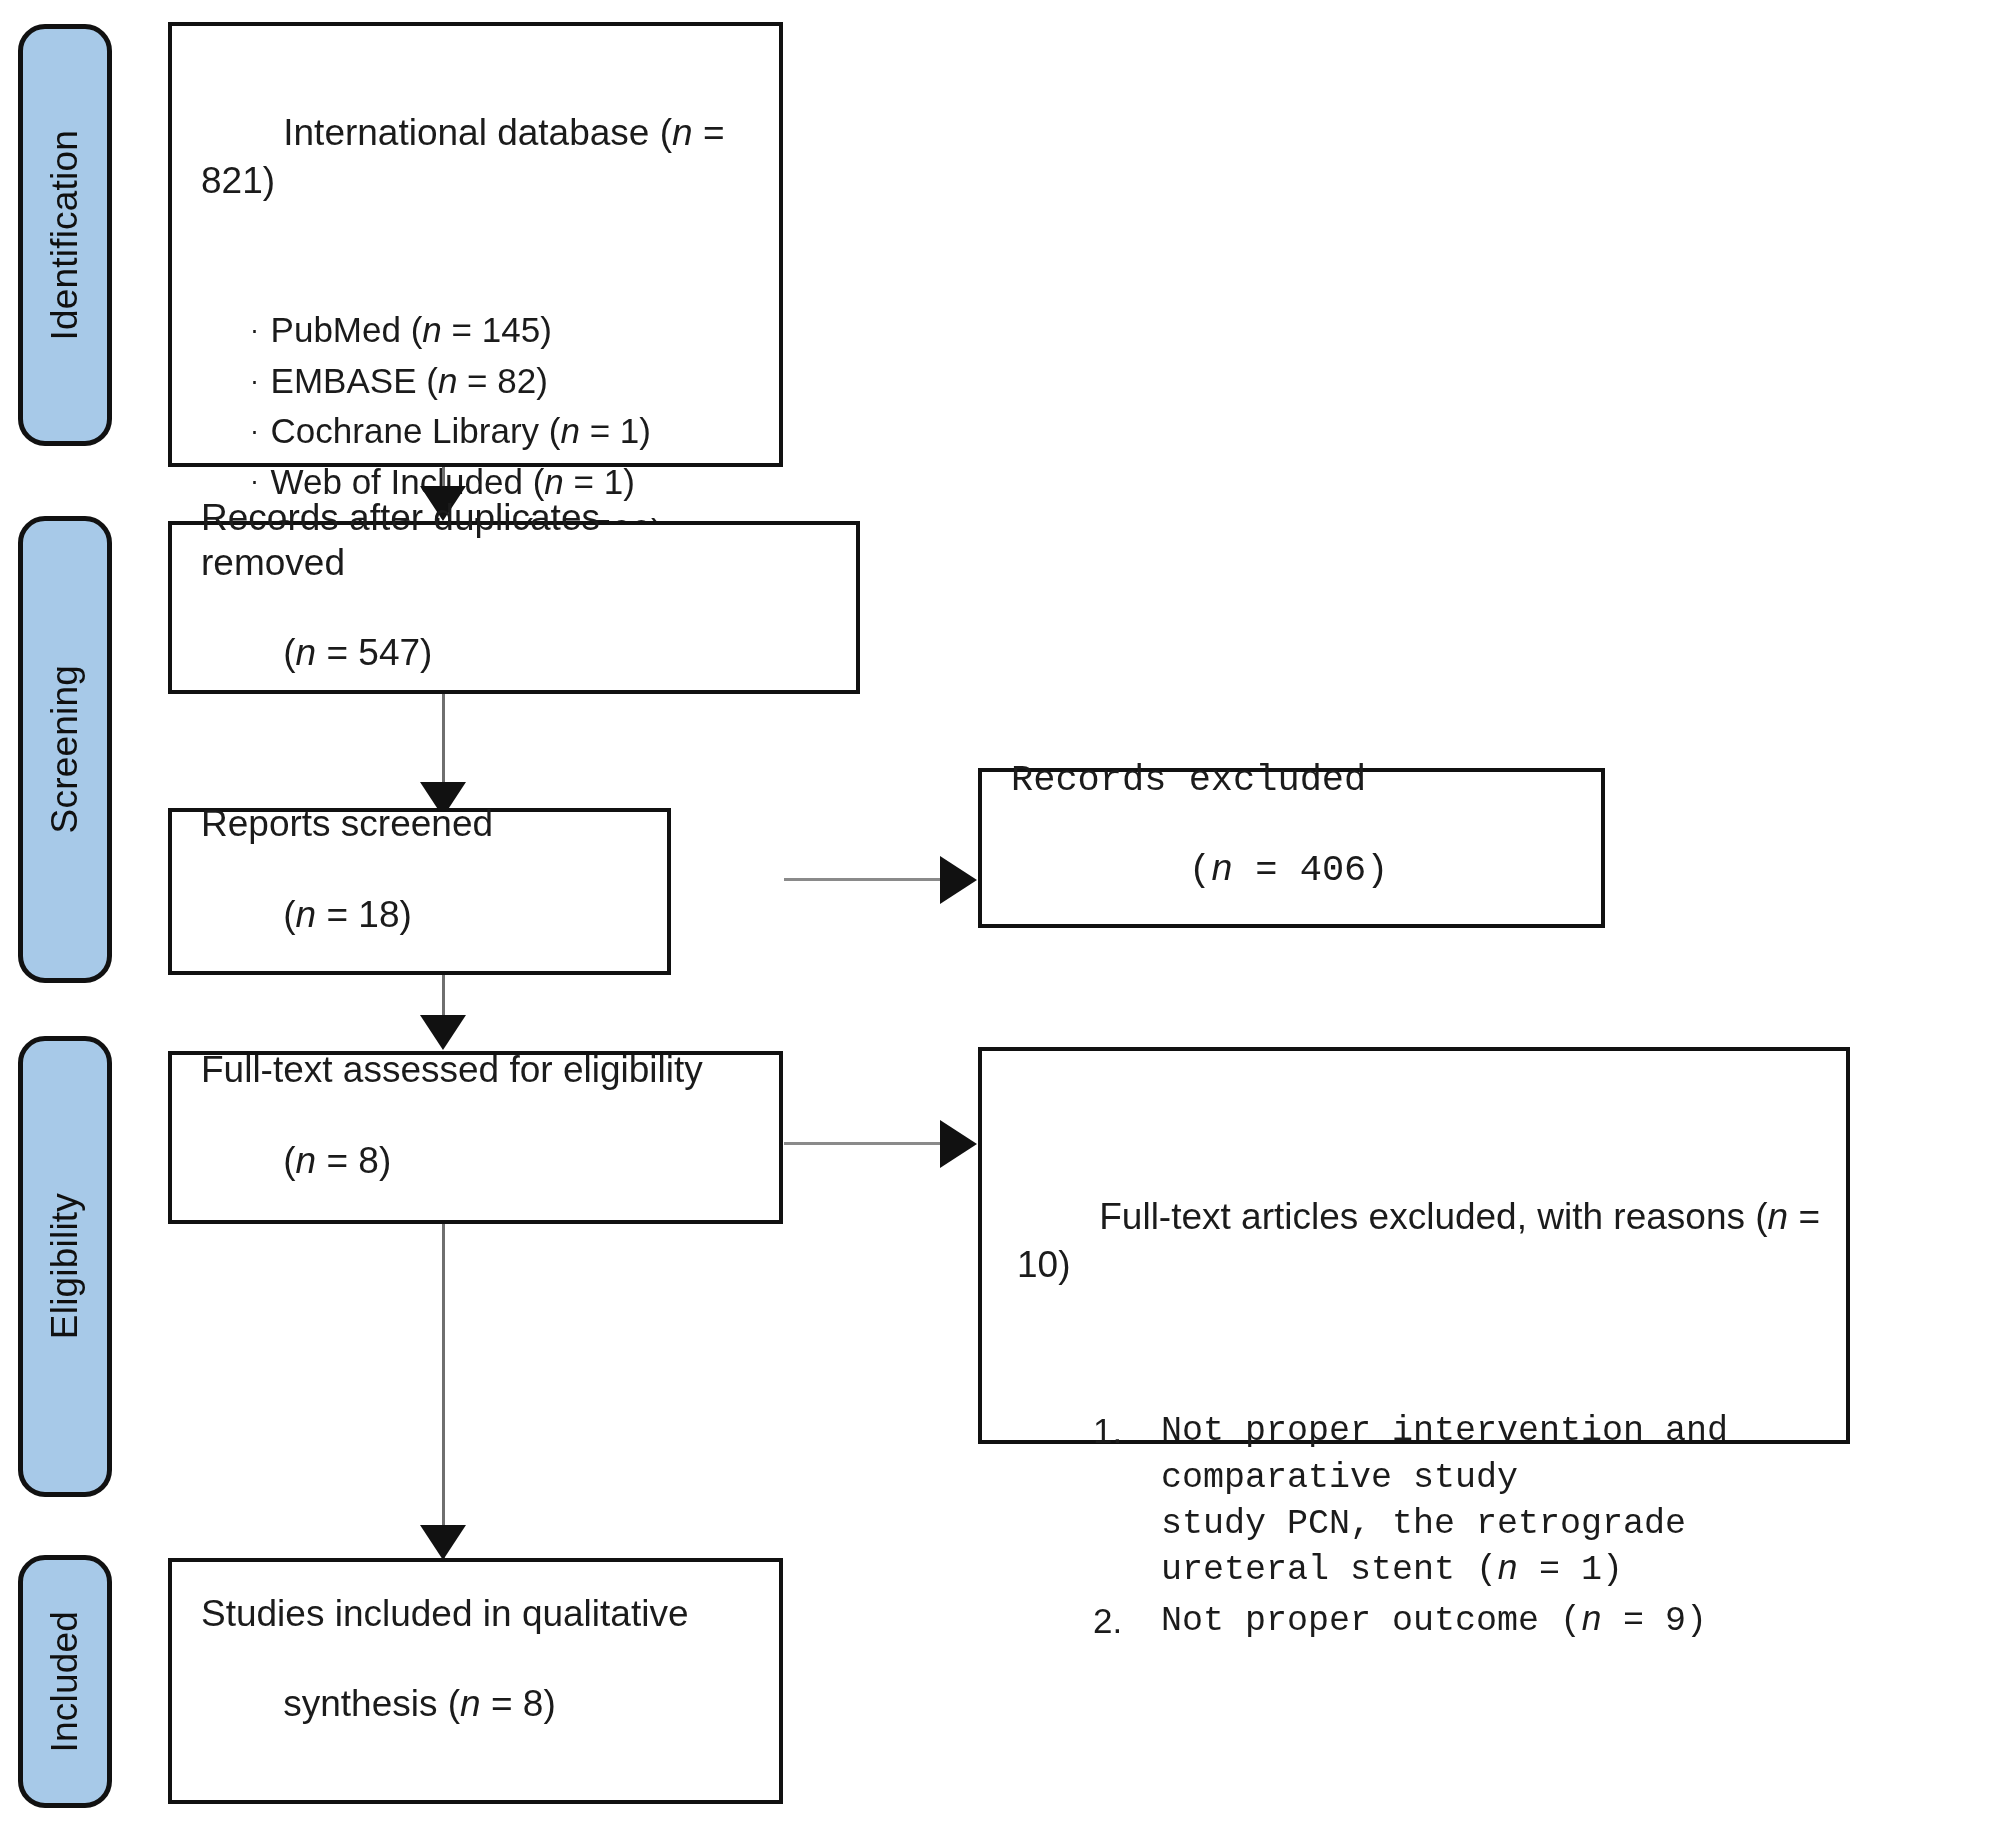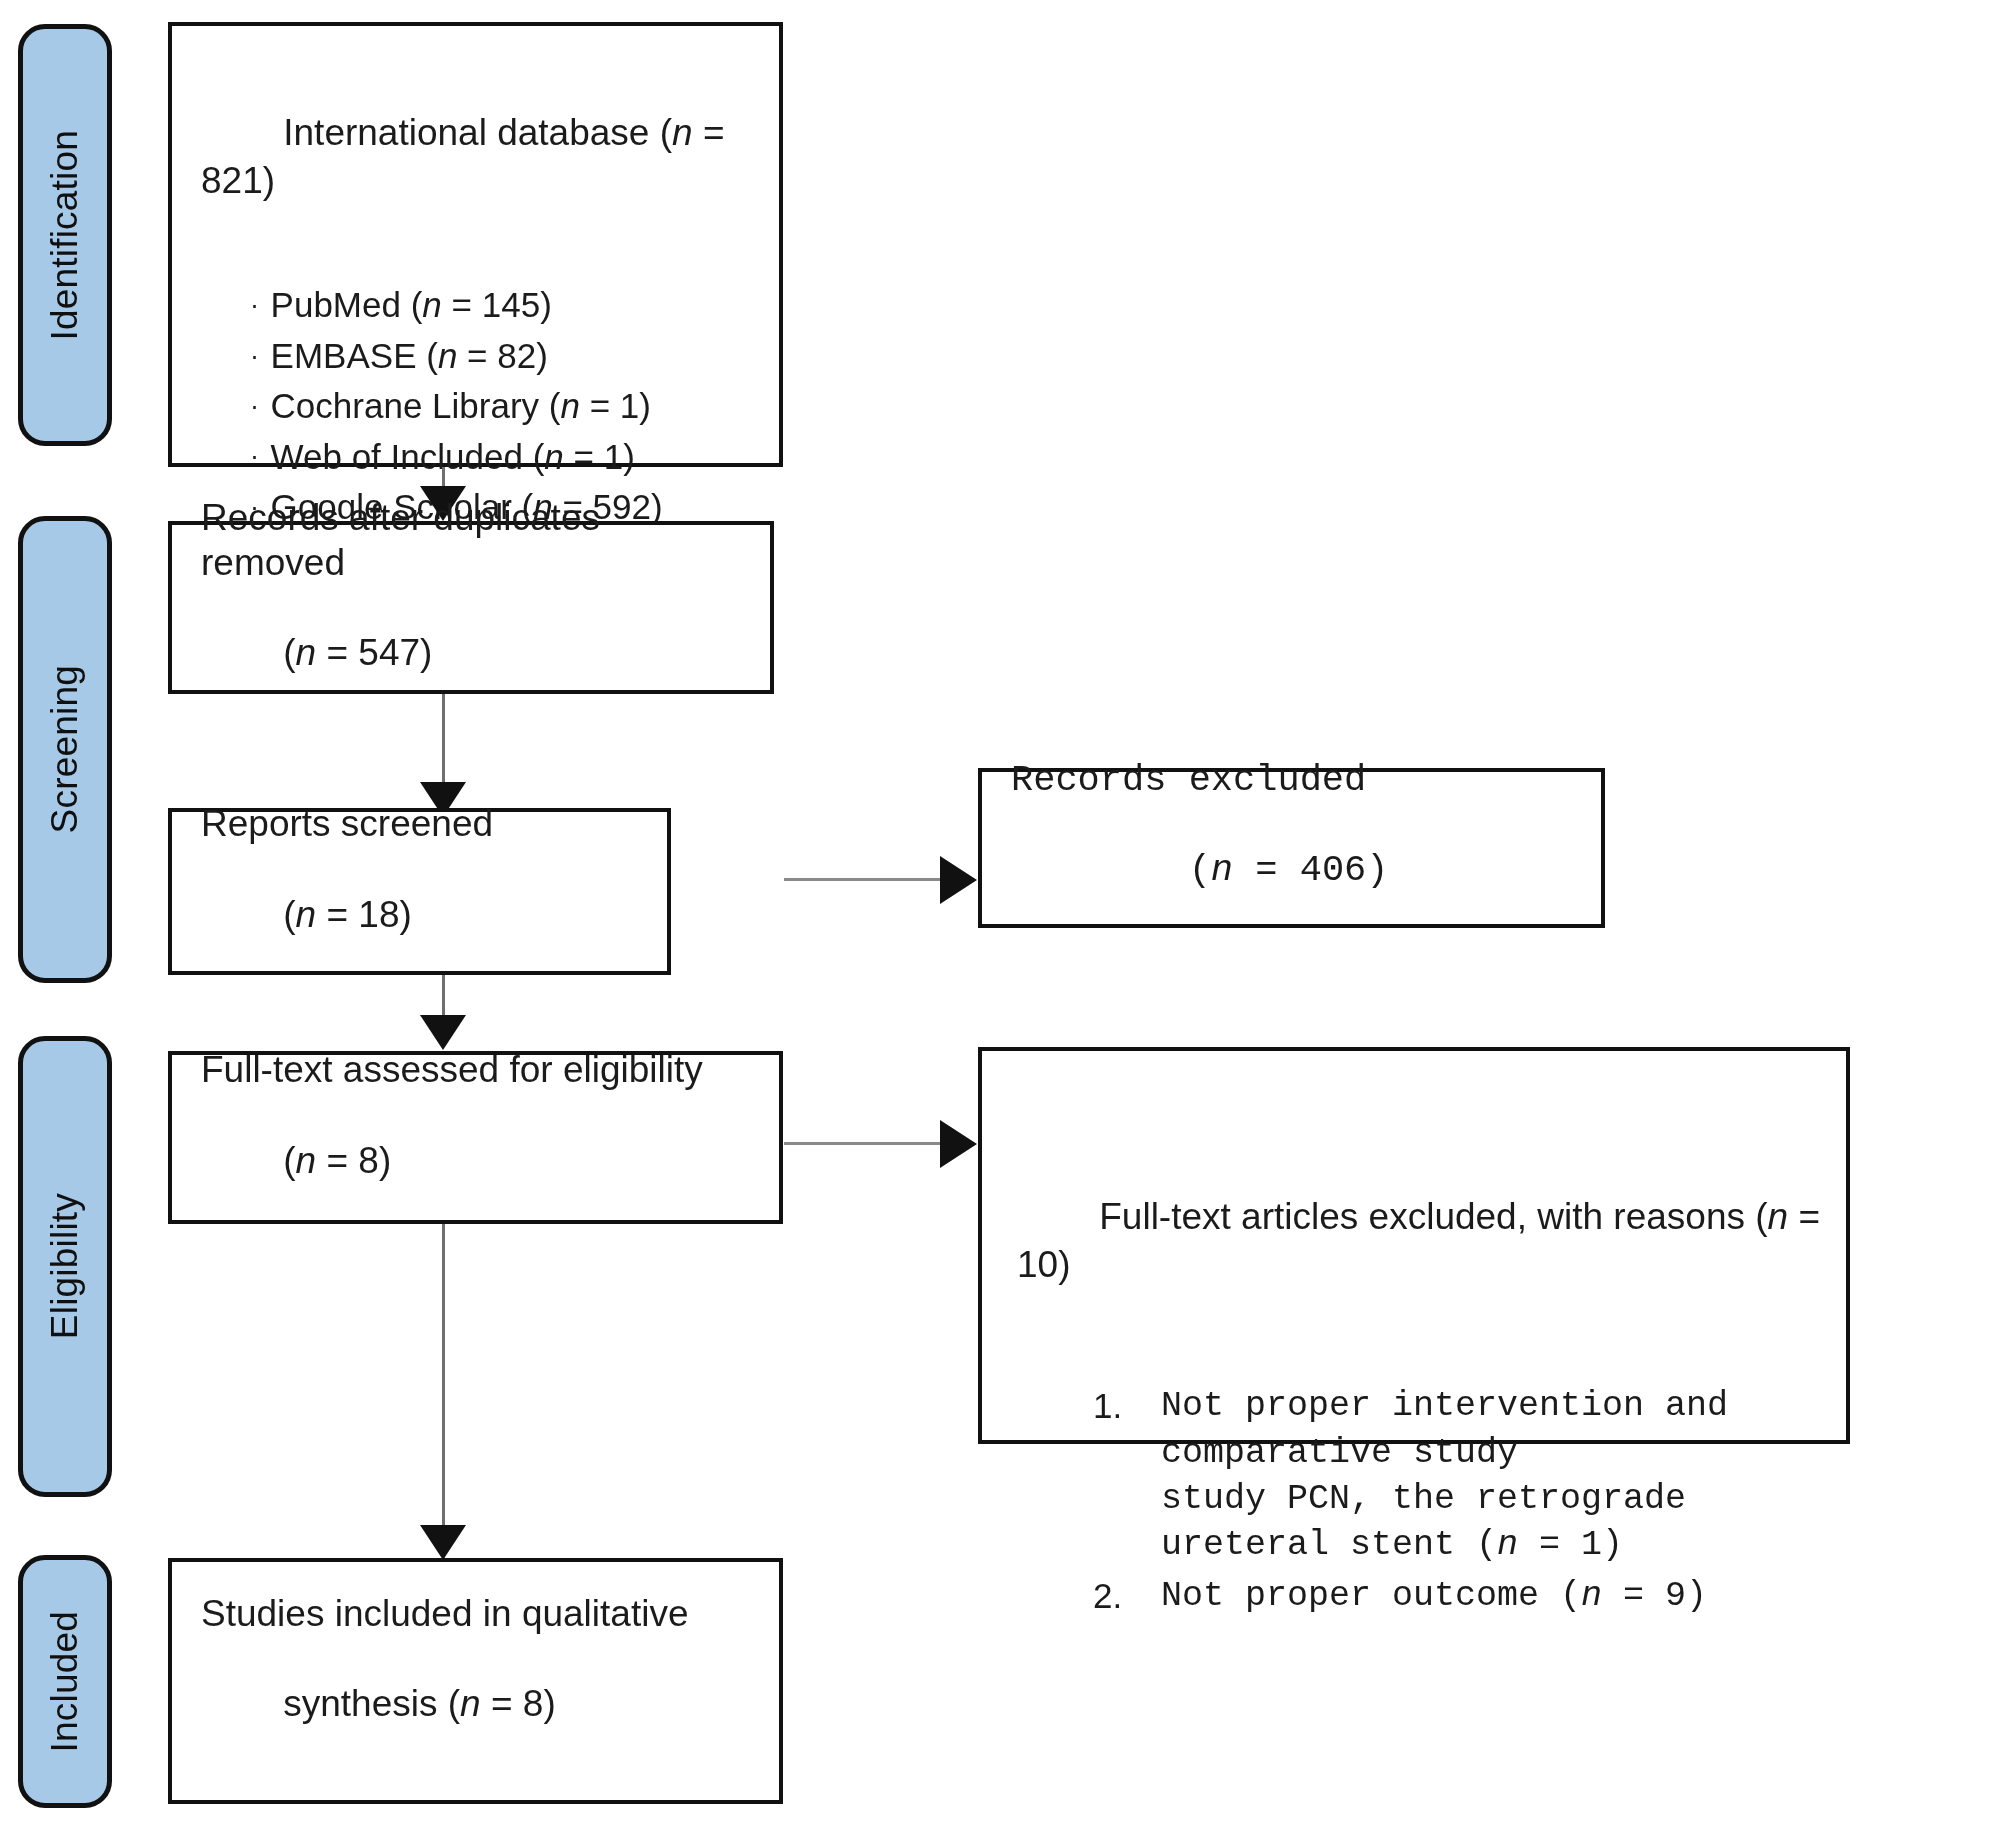--- a/index.html
+++ b/index.html
@@ -53,20 +53,21 @@
     right: 22px;
     top: 0;
     bottom: 0;
     display: flex;
     flex-direction: column;
     justify-content: center;
   }
   .node-inner.top-align {
     justify-content: flex-start;
     padding-top: 35px;
+    gap: 25px;
   }
   .line {
     font-size: 37px;
     line-height: 1.30;
     color: #1b1b1b;
     white-space: pre-wrap;
   }
   .line.tight { line-height: 1.22; }
   em.n { font-style: italic; }
 
@@ -184,21 +185,21 @@
           <span class="dot">·</span>
           <span><span>Google Scholar</span> (<em class="n">n</em> = <span>592</span>)</span>
         </div>
       </div>
     </div>
   </div>
 
   <div class="vline" style="left:442px; top:467px; width:3.2px; height:24px;"></div>
   <div class="arrow-down" style="left:420px; top:486px;"></div>
 
-  <div class="node" style="left:168px; top:521px; width:606px; height:173px;">
+  <div class="node" style="left:168px; top:521px; width:692px; height:173px;">
     <div class="node-inner">
       <div class="line tight">Records after duplicates</div>
       <div class="line tight">removed</div>
       <div class="line tight">
         <span>(</span><em class="n">n</em><span> = 547)</span>
       </div>
     </div>
   </div>
 
   <div class="vline" style="left:442px; top:694px; width:3.2px; height:318px;"></div>

